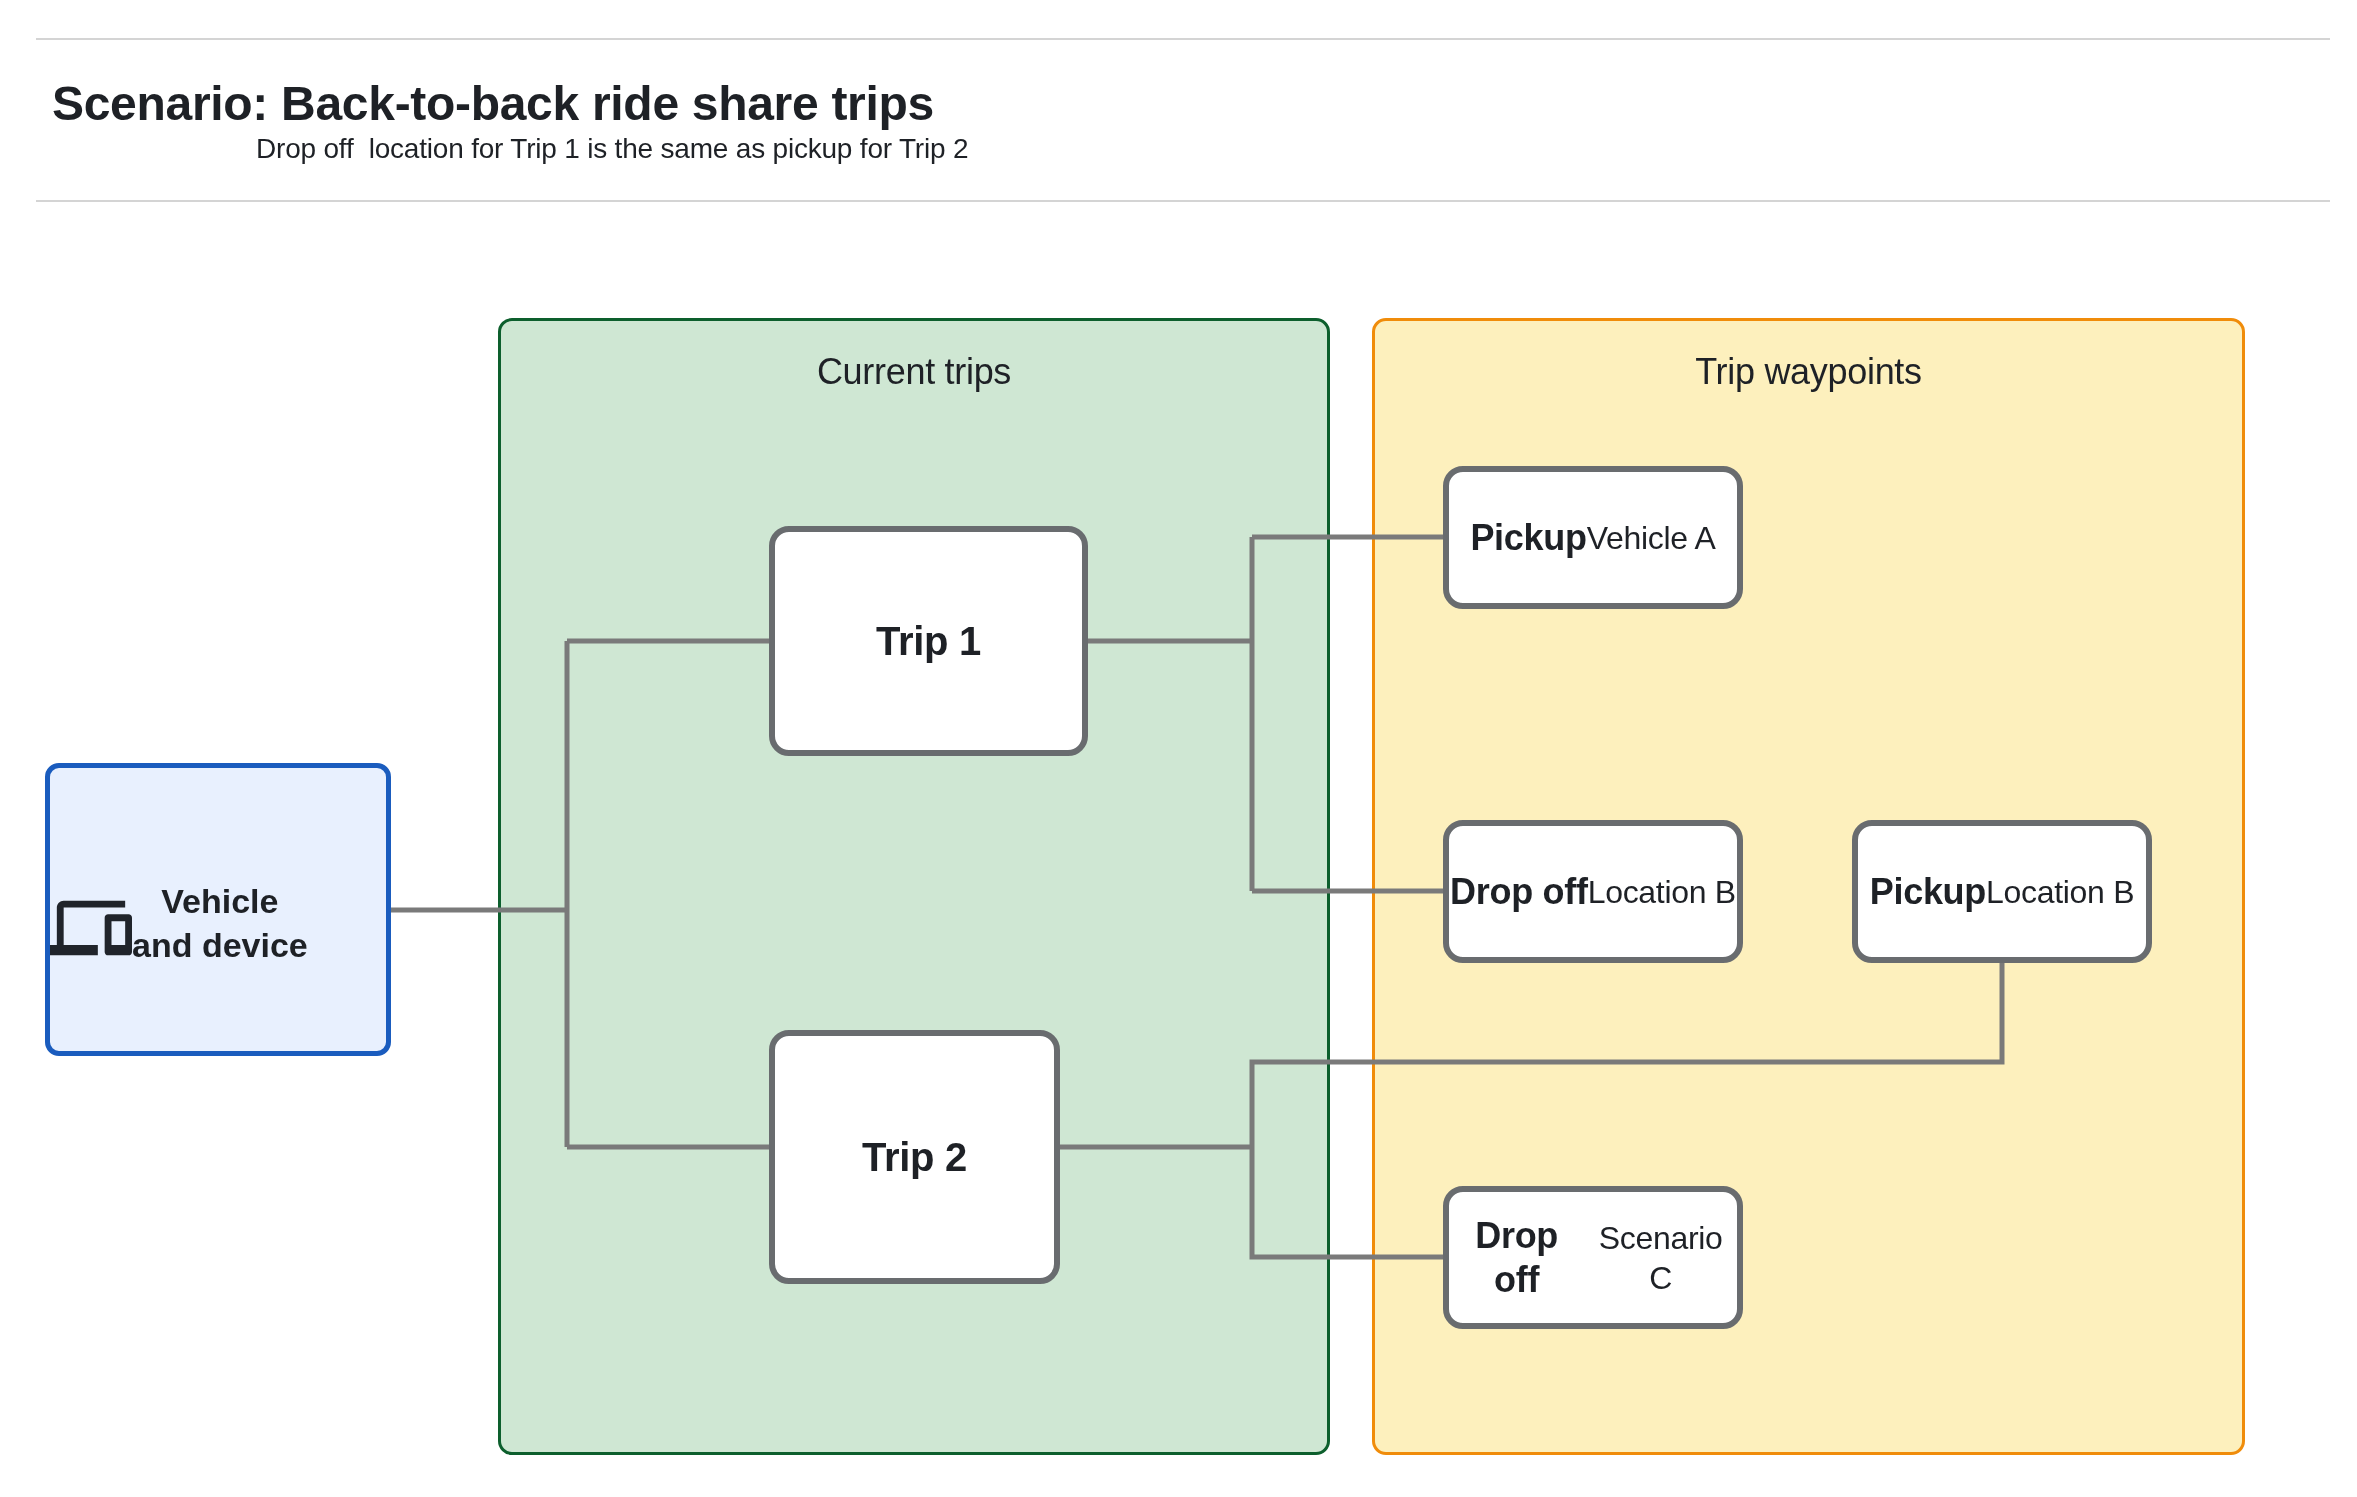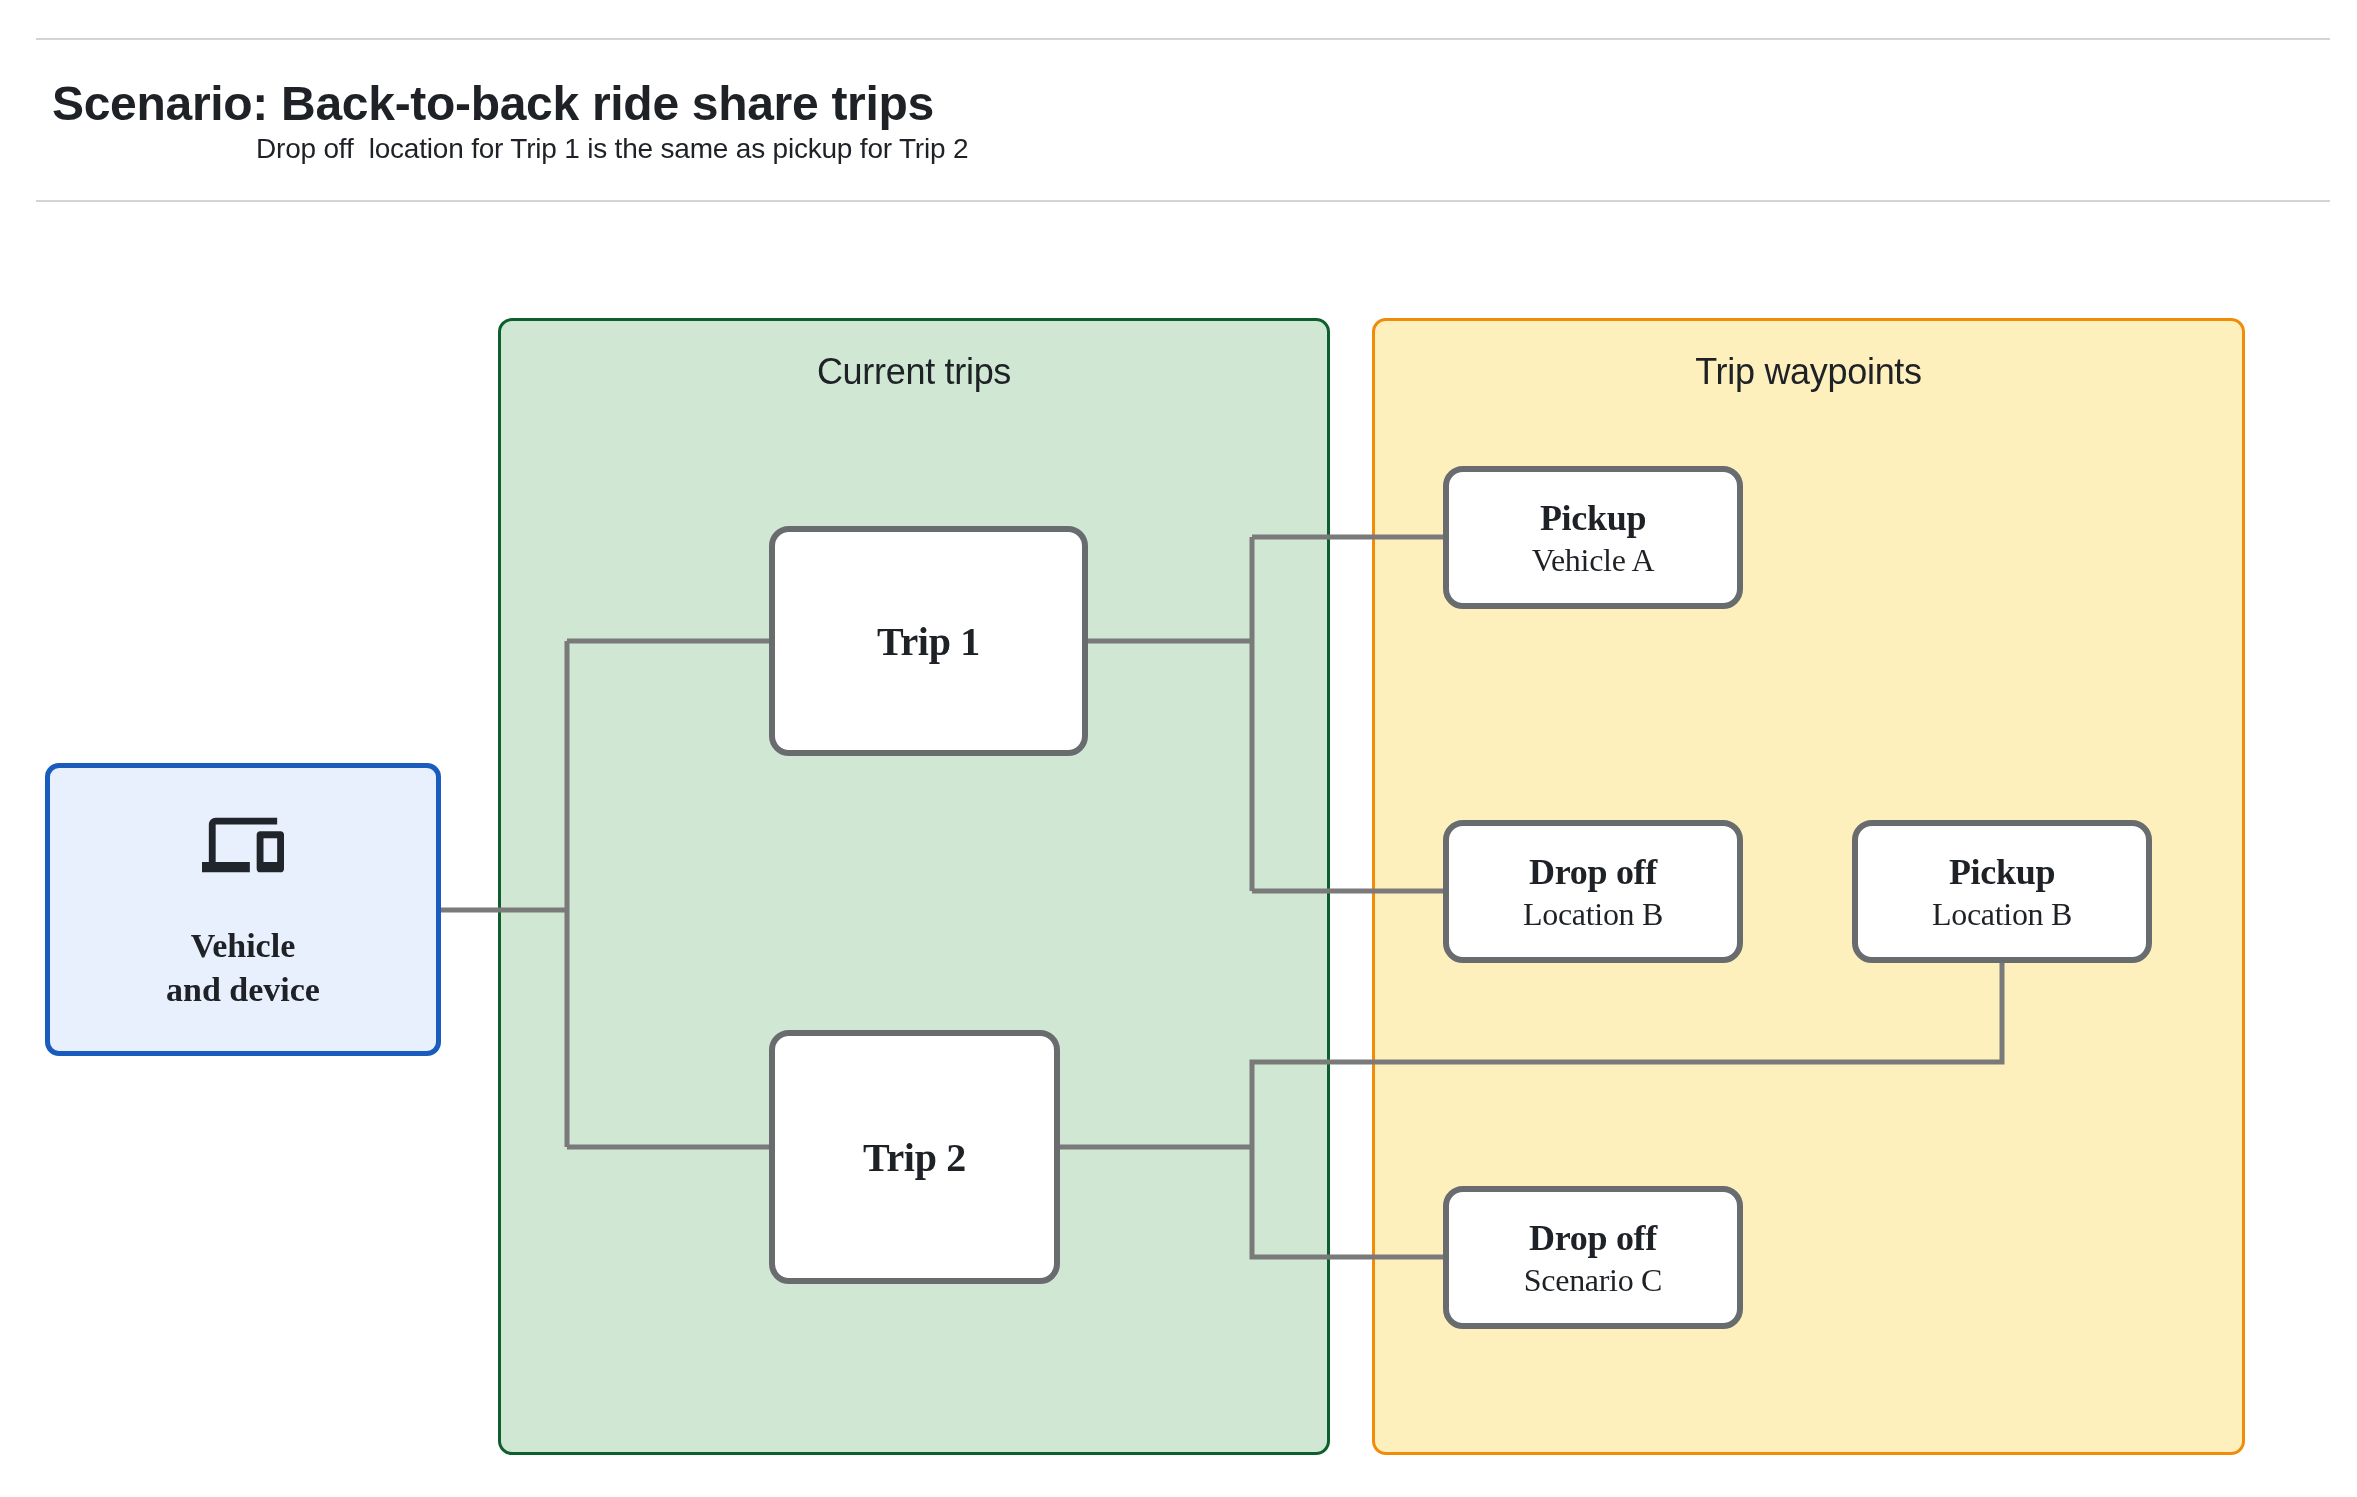--- a/index.html
+++ b/index.html
@@ -51,32 +51,30 @@
     position:absolute;left:0;top:0;z-index:2;pointer-events:none;
   }
   .connectors path{
     fill:none;stroke:var(--c-connector);stroke-width:5px;
   }
   .node{
     position:absolute;z-index:3;box-sizing:border-box;
     background:#ffffff;
     border:6px solid var(--c-node-border);
     border-radius:20px;
-    display:flex;flex-direction:column;
+    display:flex;flex-direction:row;
     align-items:center;justify-content:center;
     text-align:center;
-    font-family:Liberation Serif, serif;
   }
   .node-vehicle{
-    left:45px;top:763px;width:396px;height:293px;
+    left:45px;top:763px;width:346px;height:293px;
     background:var(--c-blue-fill);
     border:5px solid var(--c-blue-border);
     border-radius:14px;
     justify-content:flex-start;
-    gap:12px;
   }
   .vehicle-icon-wrap{margin-top:36px;line-height:0;}
   .vehicle-label{
     margin-top:26px;
     font-size:34px;font-weight:bold;line-height:44px;
     color:var(--c-text);
   }
   .node-trip-1{left:769px;top:526px;width:319px;height:230px;}
   .node-trip-2{left:769px;top:1030px;width:291px;height:254px;}
   .trip-label{

